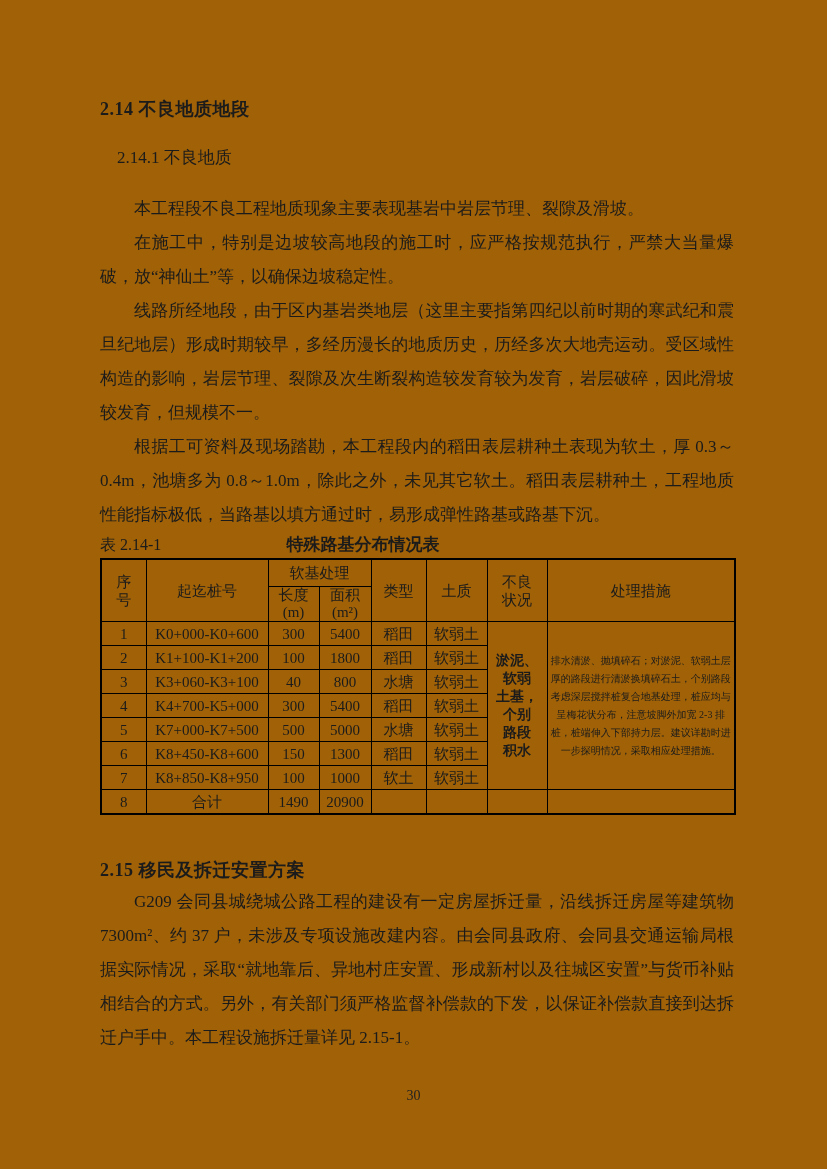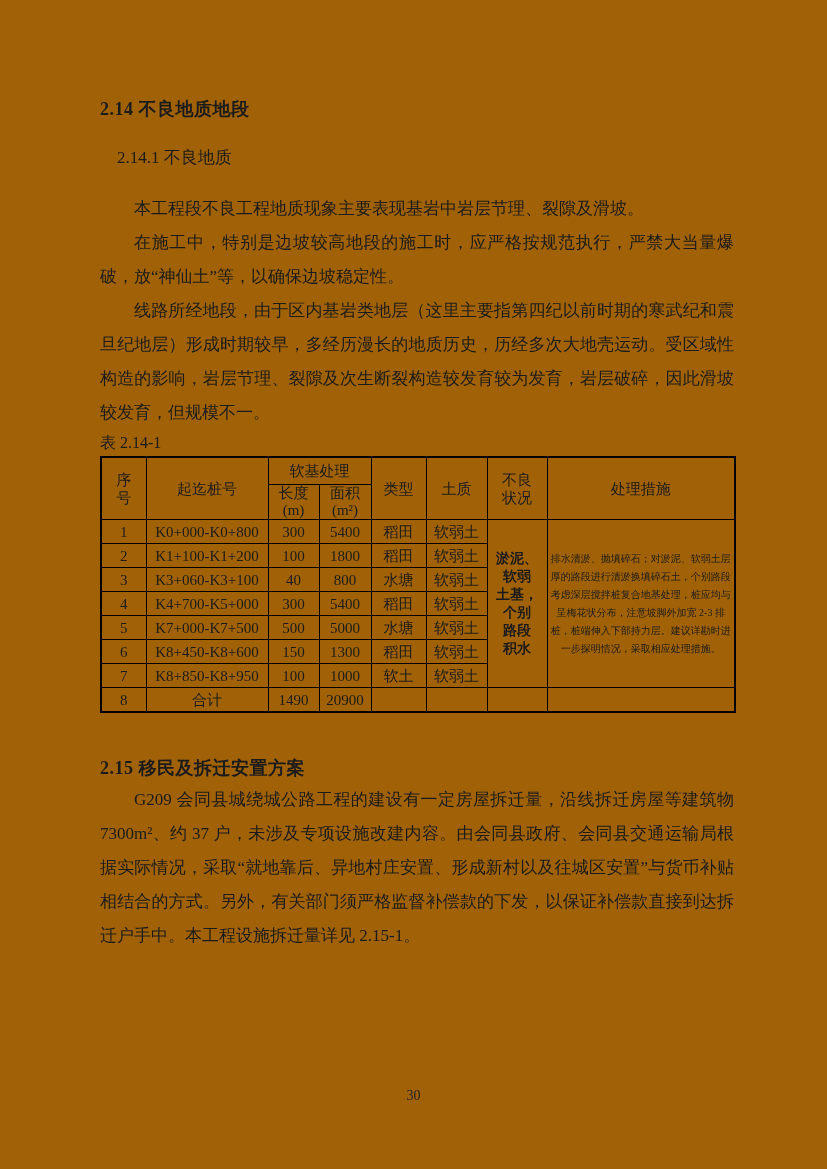--- a/index.html
+++ b/index.html
@@ -49,23 +49,25 @@
 <body>
 
 <div class="page">
   <div class="content">
 
     <h2 class="h-main">2.14 不良地质地段</h2>
     <h3 class="h-sub">2.14.1 不良地质</h3>
     <p class="body">本工程段不良工程地质现象主要表现基岩中岩层节理、裂隙及滑坡。</p>
     <p class="body">在施工中，特别是边坡较高地段的施工时，应严格按规范执行，严禁大当量爆破，放“神仙土”等，以确保边坡稳定性。</p>
     <p class="body">线路所经地段，由于区内基岩类地层（这里主要指第四纪以前时期的寒武纪和震旦纪地层）形成时期较早，多经历漫长的地质历史，历经多次大地壳运动。受区域性构造的影响，岩层节理、裂隙及次生断裂构造较发育较为发育，岩层破碎，因此滑坡较发育，但规模不一。</p>
+    <p class="body">根据工可资料及现场踏勘，本工程段内的稻田表层耕种土表现为软土，厚 0.3～0.4m，池塘多为 0.8～1.0m，除此之外，未见其它软土。稻田表层耕种土，工程地质性能指标极低，当路基以填方通过时，易形成弹性路基或路基下沉。</p>
 
     <div class="caption">
       <span class="cap-label">表 2.14-1</span>
+      <span class="cap-title">特殊路基分布情况表</span>
     </div>
 
     <table class="dist">
       <colgroup>
         <col style="width:45px">
           <col style="width:122px">
           <col style="width:51px">
           <col style="width:52px">
         <col style="width:55px">
           <col style="width:61px">
@@ -86,21 +88,21 @@
       </tr>
       <tr class="hr2">
         <td class="pre">长度
 (m)</td>
         <td class="pre">面积
 (m²)</td>
       </tr>
 
       <tr class="dr">
         <td>1</td>
-        <td>K0+000-K0+800</td>
+        <td>K0+000-K0+600</td>
         <td>300</td>
         <td>5400</td>
         <td>稻田</td>
         <td>软弱土</td>
         <td rowspan="7" class="condition pre">淤泥、
 软弱
 土基，
 个别
 路段
 积水</td>

